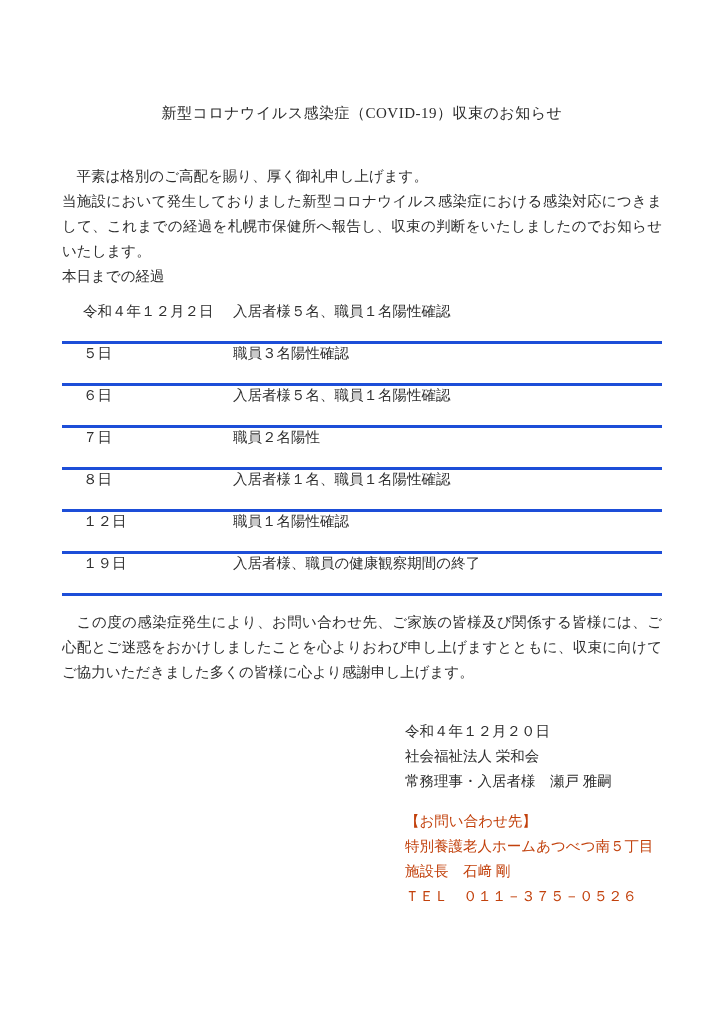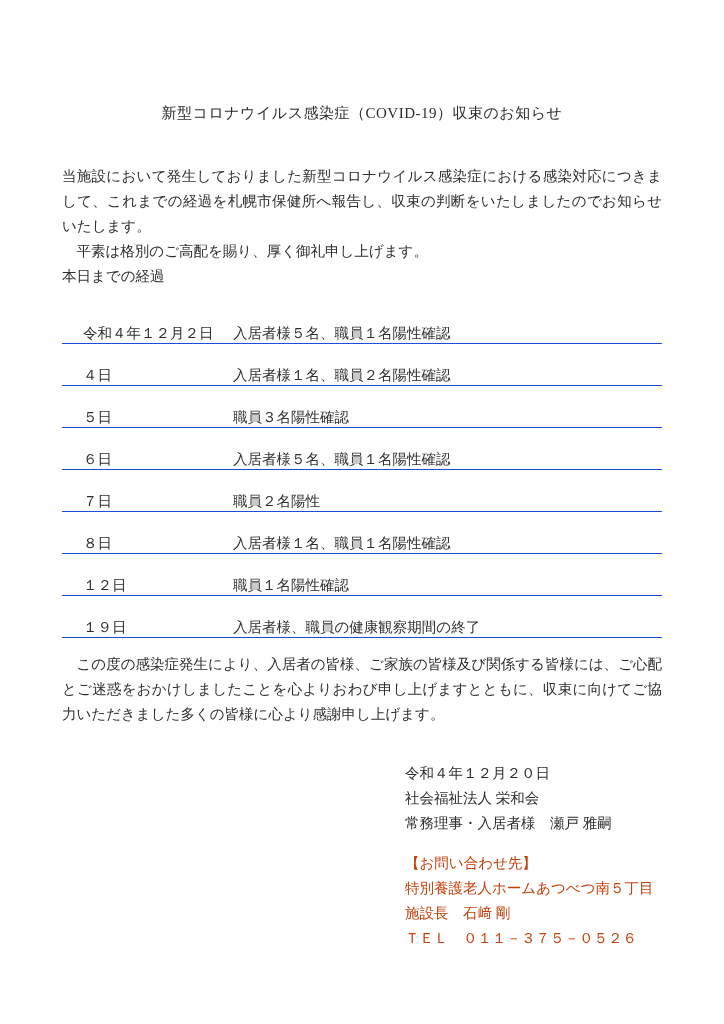--- a/index.html
+++ b/index.html
@@ -37,23 +37,23 @@
     text-align: justify;
     color: #2e2e2e;
   }
   .intro p { text-indent: 0; }
   .timeline {
     margin-top: 13px;
     width: 100%;
   }
   .timeline-row {
     display: flex;
-    align-items: flex-end;
+    align-items: flex-start;
     height: 42px;
-    border-bottom: 1px solid #1d4ed8;
+    border-bottom: 3px solid #1d4ed8;
     font-size: 14.5px;
     color: #2e2e2e;
   }
   .timeline-date {
     width: 171px;
     padding-left: 21px;
     flex-shrink: 0;
   }
   .timeline-event { flex: 1; }
   .closing {
@@ -81,33 +81,29 @@
 </style>
 </head>
 <body>
 
 <div class="page">
   <div class="content">
 
     <div class="doc-title">新型コロナウイルス感染症（COVID-19）収束のお知らせ</div>
 
     <div class="intro">
+      <p>　平素は格別のご高配を賜り、厚く御礼申し上げます。</p>
       <p>当施設において発生しておりました新型コロナウイルス感染症における感染対応につきまして、これまでの経過を札幌市保健所へ報告し、収束の判断をいたしましたのでお知らせいたします。</p>
-      <p>　平素は格別のご高配を賜り、厚く御礼申し上げます。</p>
       <p>本日までの経過</p>
     </div>
 
     <div class="timeline">
       <div class="timeline-row">
         <span class="timeline-date">令和４年１２月２日</span>
         <span class="timeline-event">入居者様５名、職員１名陽性確認</span>
-      </div>
-      <div class="timeline-row">
-        <span class="timeline-date">４日</span>
-        <span class="timeline-event">入居者様１名、職員２名陽性確認</span>
       </div>
       <div class="timeline-row">
         <span class="timeline-date">５日</span>
         <span class="timeline-event">職員３名陽性確認</span>
       </div>
       <div class="timeline-row">
         <span class="timeline-date">６日</span>
         <span class="timeline-event">入居者様５名、職員１名陽性確認</span>
       </div>
       <div class="timeline-row">
@@ -122,21 +118,21 @@
         <span class="timeline-date">１２日</span>
         <span class="timeline-event">職員１名陽性確認</span>
       </div>
       <div class="timeline-row">
         <span class="timeline-date">１９日</span>
         <span class="timeline-event">入居者様、職員の健康観察期間の終了</span>
       </div>
     </div>
 
     <div class="closing">
-      <p>　この度の感染症発生により、入居者の皆様、ご家族の皆様及び関係する皆様には、ご心配とご迷惑をおかけしましたことを心よりおわび申し上げますとともに、収束に向けてご協力いただきました多くの皆様に心より感謝申し上げます。</p>
+      <p>　この度の感染症発生により、お問い合わせ先、ご家族の皆様及び関係する皆様には、ご心配とご迷惑をおかけしましたことを心よりおわび申し上げますとともに、収束に向けてご協力いただきました多くの皆様に心より感謝申し上げます。</p>
     </div>
 
     <div class="signature">
       <div>令和４年１２月２０日</div>
       <div>社会福祉法人 栄和会</div>
       <div>常務理事・入居者様　瀬戸 雅嗣</div>
     </div>
 
     <div class="contact">
       <div>【お問い合わせ先】</div>

